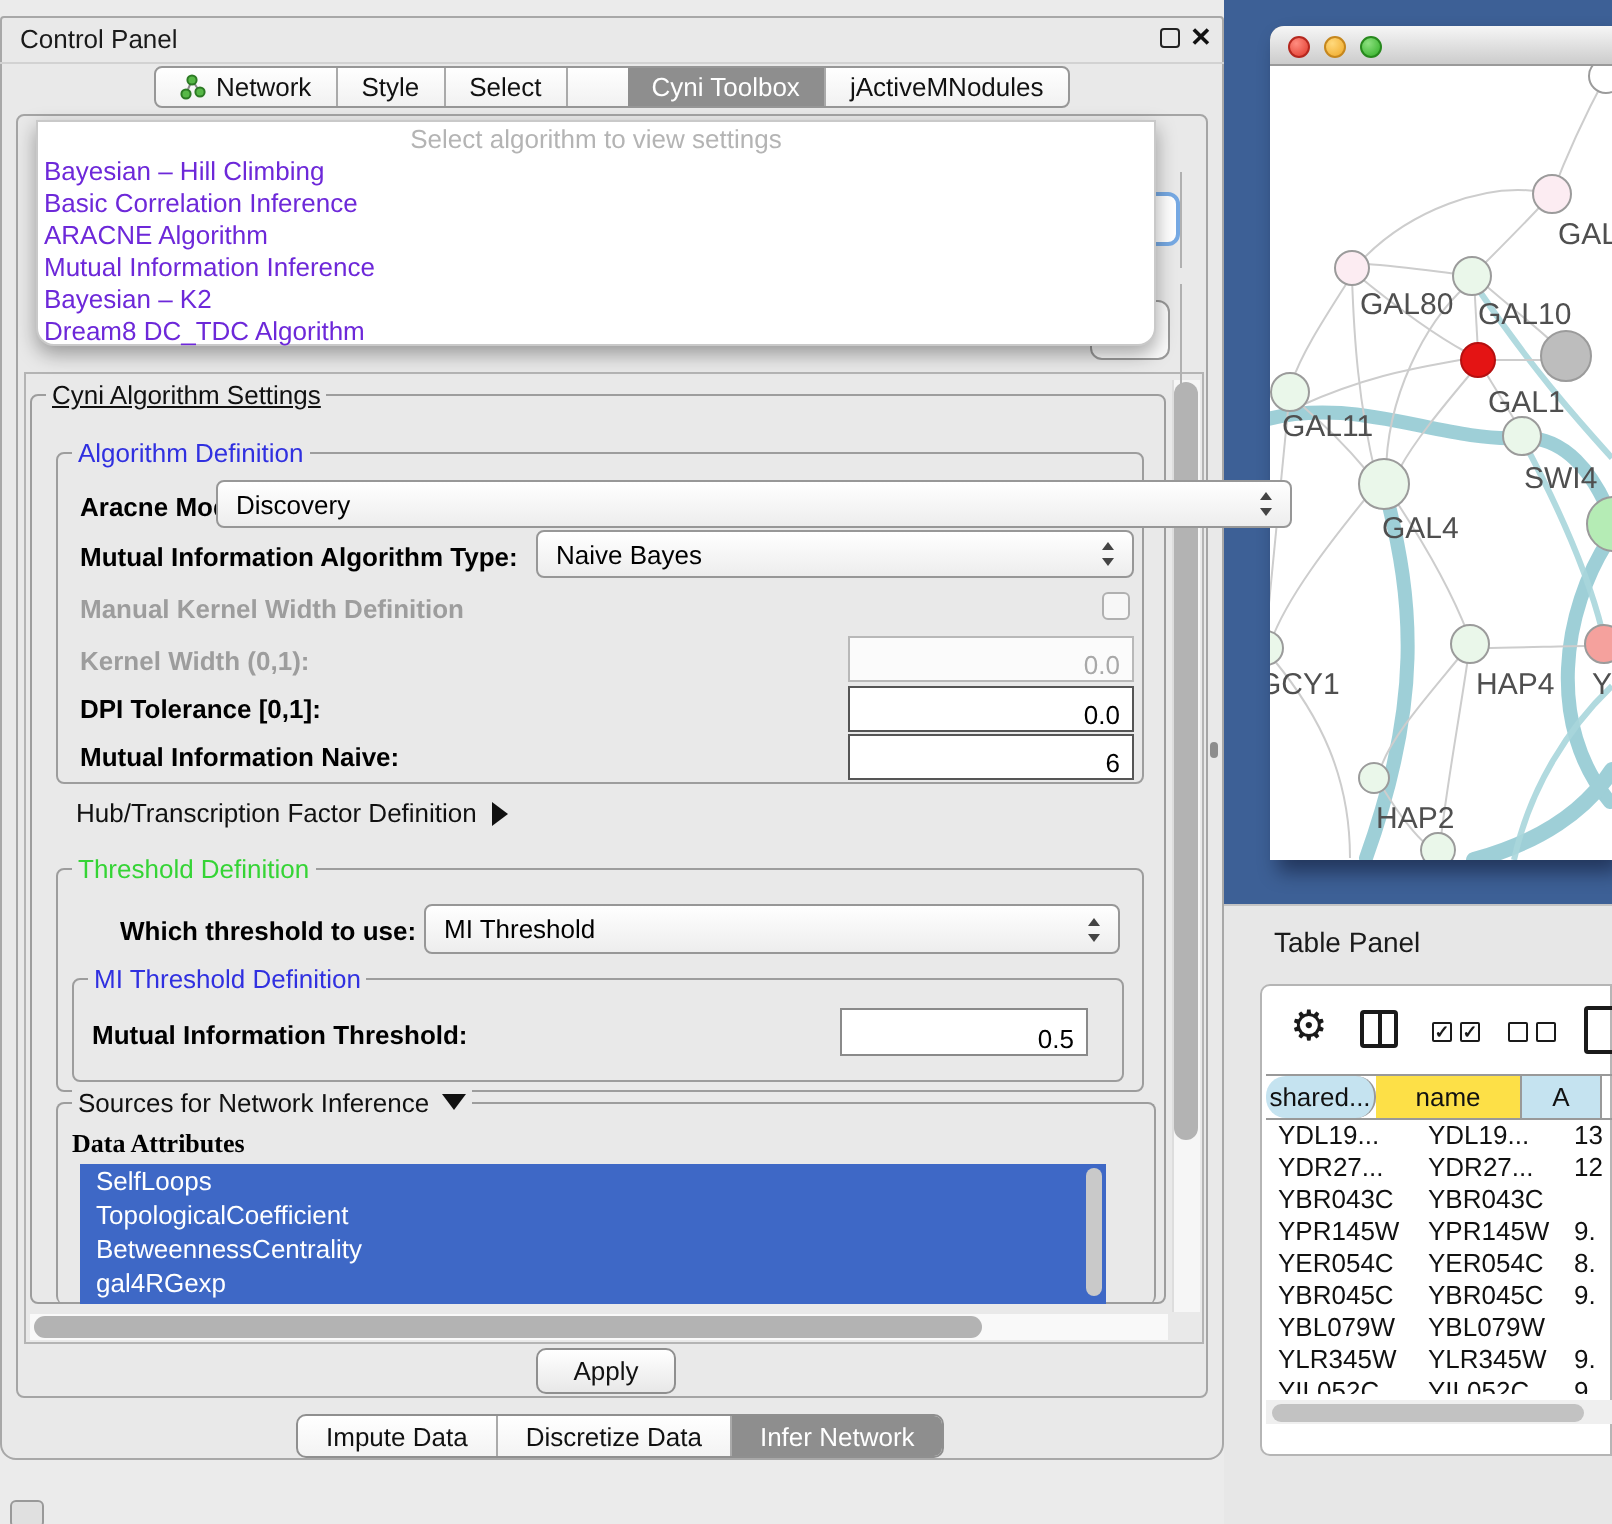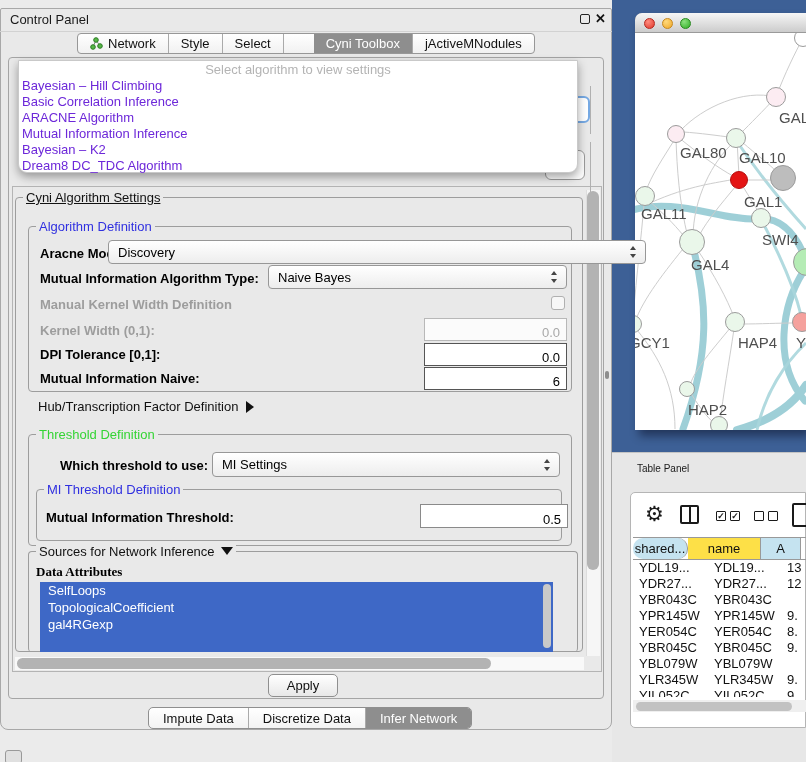--- a/index.html
+++ b/index.html
@@ -104,21 +104,21 @@
   .tl { position:absolute; width:11px; height:11px; border-radius:50%; top:18px; }
   .tl.red { left:644px; background:radial-gradient(circle at 35% 30%, #ff8d80, #e0382b); border:1px solid #b5281f; }
   .tl.yellow { left:662px; background:radial-gradient(circle at 35% 30%, #ffd97c, #eFA827); border:1px solid #c6871d; }
   .tl.green { left:680px; background:radial-gradient(circle at 35% 30%, #8ce07f, #2fae24); border:1px solid #27891d; }
   #net-canvas { left:635px; top:33px; width:171px; height:397px; background:#fff; overflow:hidden; }
   .node { position:absolute; border-radius:50%; border:1px solid #9b9b9b; }
   .nlabel { position:absolute; font-size:15px; color:#4f4f4f; white-space:nowrap; }
 
   
   #table-panel { left:612px; top:452px; width:194px; height:310px; background:#e7e7e7; border-top:1px solid #c4c4c4; }
-  #tp-title { left:637px; top:463px; font-size:10px; color:#1a1a1a; }
+  #tp-title { left:637px; top:463px; font-size:14px; color:#1a1a1a; }
   #tp-card { left:630px; top:492px; width:176px; height:236px; background:#fff;
      border:1px solid #b5b5b5; border-radius:5px 0 0 5px; }
   .gear { left:645px; top:502px; font-size:21px; color:#1a1a1a; line-height:24px; }
   .col-ico { left:680px; top:505px; width:19px; height:19px; border:2px solid #1a1a1a; border-radius:2px; }
   .col-ico:after { content:""; position:absolute; left:7px; top:0; width:2px; height:15px; background:#1a1a1a; }
   .cb-pair { display:flex; gap:4px; }
   .cb-sm { width:10px; height:10px; border:1.5px solid #1a1a1a; border-radius:1px; font-size:9px;
      font-weight:bold; line-height:8px; text-align:center; color:#1a1a1a; }
   .partial-ico { left:792px; top:503px; width:20px; height:24px; border:2px solid #1a1a1a; border-radius:2px; }
 
@@ -338,39 +338,40 @@
 
   <div class="abs" style="left:38px;top:399px;font-size:13px;">
     <span>Hub/Transcription Factor Definition</span><span class="tri-right"></span>
   </div>
 
   <div class="abs gb" style="left:28px;top:434px;width:544px;height:112px;"></div>
   <span class="gb-title t-green abs" style="left:36px;top:427px;">Threshold Definition</span>
 
   <span class="abs blbl" style="left:60px;top:458px;">Which threshold to use:</span>
   <div class="abs combo" style="left:212px;top:452px;width:348px;height:25px;">
-    <span>MI Settings</span>
+    <span>MI Threshold</span>
     <span class="spin"></span>
   </div>
 
   <div class="abs gb" style="left:36px;top:489px;width:526px;height:52px;"></div>
   <span class="gb-title t-blue abs" style="left:44px;top:482px;">MI Threshold Definition</span>
 
   <span class="abs blbl" style="left:46px;top:510px;">Mutual Information Threshold:</span>
-  <div class="abs field" style="left:420px;top:504px;width:148px;height:24px;">
+  <div class="abs field" style="left:420px;top:504px;width:124px;height:24px;">
     <span>0.5</span>
   </div>
 
   <div class="abs gb" style="left:28px;top:551px;width:550px;height:101px;border-bottom:none;"></div>
   <span class="gb-title abs" style="left:36px;top:544px;"><span>Sources for Network Inference</span><span class="tri-down"></span></span>
 
   <span class="abs blbl" style="left:36px;top:564px;font-family:Liberation Serif, serif;">Data Attributes</span>
   <div class="abs" id="attr-list">
       <div class="attr-item">SelfLoops</div>
       <div class="attr-item">TopologicalCoefficient</div>
+      <div class="attr-item">BetweennessCentrality</div>
       <div class="attr-item">gal4RGexp</div>
     </div>
   <div class="abs" id="attr-scroll-thumb"></div>
 
   <div class="abs" id="h-scroll"></div>
   <div class="abs" id="h-thumb"></div>
 
   <div class="abs" id="algo-popup">
     <div id="algo-popup-placeholder">Select algorithm to view settings</div>
     <div id="algo-options">

